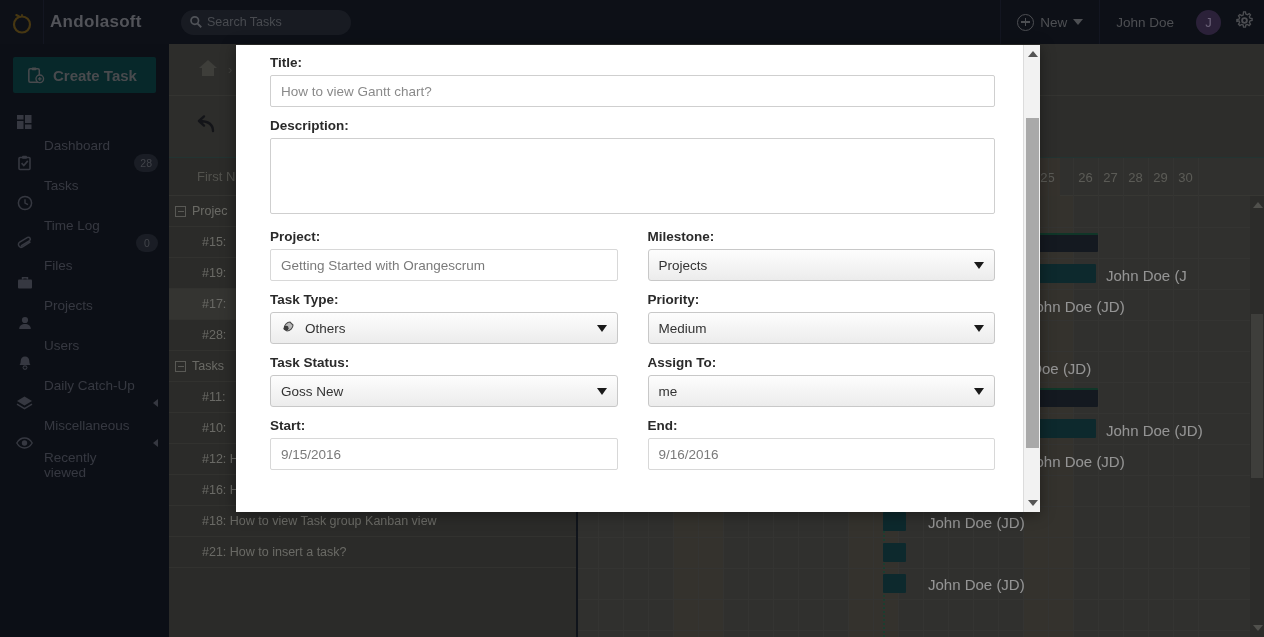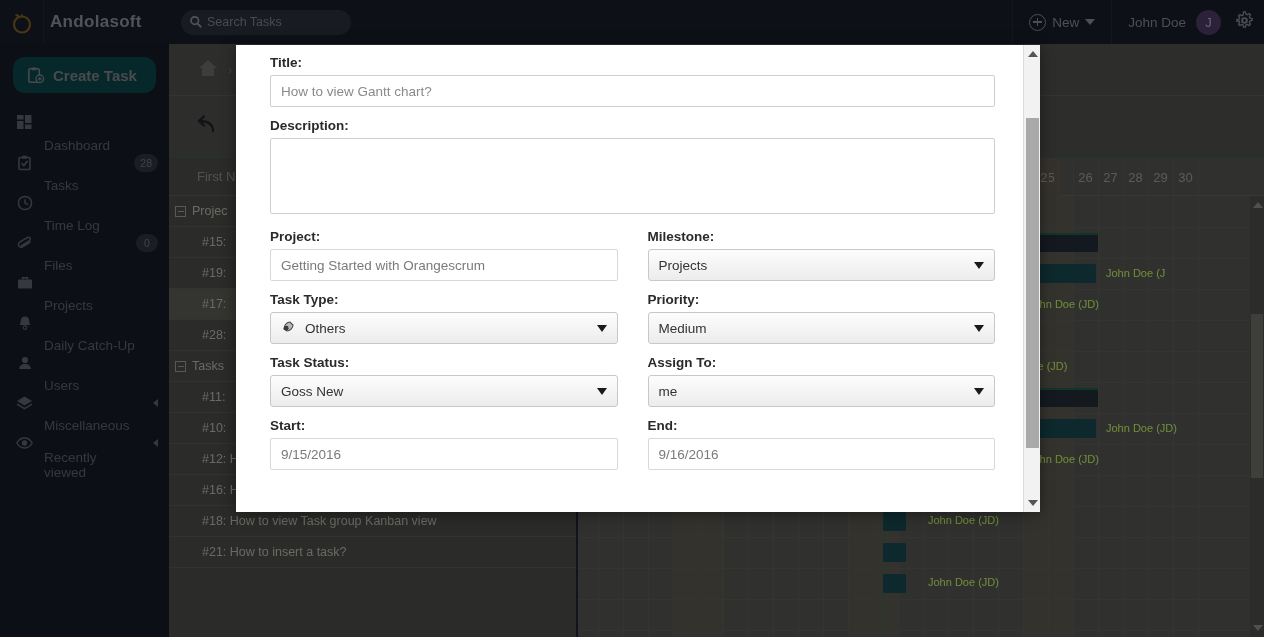--- a/index.html
+++ b/index.html
@@ -48,36 +48,36 @@
   }
   .circle-plus::before, .circle-plus::after {
     content: ""; position: absolute; background: #85888f;
   }
   .circle-plus::before { left: 3.3px; right: 3.3px; top: 6.7px; height: 1.6px; }
   .circle-plus::after { top: 3.3px; bottom: 3.3px; left: 6.7px; width: 1.6px; }
   .caret-dn {
     width: 0; height: 0; border-left: 5px solid transparent; border-right: 5px solid transparent;
     border-top: 6px solid #85888f;
   }
-  .user-name { color: #84878e; font-size: 13.5px; padding: 0 10px 0 16px; }
+  .user-name { color: #84878e; font-size: 13.5px; padding: 0 22px 0 16px; }
   .avatar {
     width: 25px; height: 25px; border-radius: 50%; background: #4b3a63;
     color: #b9a9cf; font-size: 13px; display: flex; align-items: center; justify-content: center;
   }
   .gear-wrap { padding: 0 10px 0 14px; }
 
   
   .sidebar {
     position: absolute; top: 44px; left: 0; width: 169px; height: 593px;
     background: #161b26;
   }
   .create-task {
     margin: 13px 13px 10px 13px; height: 36px; background: #0d4549;
     display: flex; align-items: center; gap: 8px; padding-left: 13px;
-    color: #7d8086; font-size: 15px; font-weight: bold; border-radius: 12px;
+    color: #7d8086; font-size: 15px; font-weight: bold; border-radius: 2px;
   }
   .nav-item {
     display: flex; align-items: center; height: 40px; padding: 0 11px 0 16px;
     color: #5d6170; font-size: 13.5px; gap: 11px;
   }
   .nav-ico { width: 17px; height: 17px; flex: 0 0 17px; display:flex; align-items:center; justify-content:center;}
   .nav-lbl { flex: 1 1 auto; margin-top: 44px; }
   .badge {
     min-width: 22px; height: 18px; border-radius: 9px; background: #2d3340;
     color: #70747f; font-size: 10.5px; display: flex; align-items: center;
@@ -141,21 +141,21 @@
   }
   .day-cell.wknd { background: #5c564e; }
   .vline { position: absolute; top: 0; bottom: 0; width: 1px; background: #5b5b56; }
   .wkband { position: absolute; top: 38px; bottom: 0; width: 25px; background: #5b564e; }
   .hline { position: absolute; left: 0; right: 0; height: 1px; background: #5b5b56; }
   .bar {
     position: absolute; height: 19px; background: #17484f; border-radius: 1px;
   }
   .bar.done { background: #232c38; border-top: 2px solid #1d5e46; }
   .bar-lbl {
-    position: absolute; color: #bef264; font-size: 11px; white-space: nowrap;
+    position: absolute; color: #ffffff; font-size: 15px; white-space: nowrap;
   }
   .dep-line { position: absolute; background: #474273; }
   .today-line {
     position: absolute; top: 38px; bottom: 0; width: 0;
     border-left: 2px dotted #2f6b53;
   }
   .vscroll-track {
     position: absolute; right: 0; top: 38px; bottom: 0; width: 14px; background: #4d4d49;
   }
   .vscroll-thumb {
@@ -330,36 +330,36 @@
             <rect x="1" y="4.6" width="14" height="9" rx="1" fill="#5d6170"></rect>
             <path d="M5.6 4.4V2.8h4.8v1.6" fill="none" stroke="#5d6170" stroke-width="1.6"></path>
           </svg>
         </span>
         <span class="nav-lbl">Projects</span>
       </div>
 
       <div class="nav-item">
         <span class="nav-ico">
           <svg width="16" height="16" viewBox="0 0 16 16">
+            <circle cx="8" cy="5" r="3.1" fill="#5d6170"></circle>
+            <path d="M2.2 14c0-3.3 2.6-5 5.8-5s5.8 1.7 5.8 5z" fill="#5d6170"></path>
+          </svg>
+        </span>
+        <span class="nav-lbl">Users</span>
+      </div>
+
+      <div class="nav-item">
+        <span class="nav-ico">
+          <svg width="16" height="16" viewBox="0 0 16 16">
             <path d="M8 1.4c-2.6 0-4.2 1.8-4.2 4.2 0 3.4-1.3 4.4-1.3 4.4h11s-1.3-1-1.3-4.4c0-2.4-1.6-4.2-4.2-4.2z" fill="#5d6170"></path>
             <circle cx="8" cy="12.6" r="2.4" fill="#5d6170"></circle>
             <path d="M8 11.2v2.8M6.6 12.6h2.8" stroke="#161b26" stroke-width="1"></path>
           </svg>
         </span>
         <span class="nav-lbl">Daily Catch-Up</span>
-      </div>
-
-      <div class="nav-item">
-        <span class="nav-ico">
-          <svg width="16" height="16" viewBox="0 0 16 16">
-            <circle cx="8" cy="5" r="3.1" fill="#5d6170"></circle>
-            <path d="M2.2 14c0-3.3 2.6-5 5.8-5s5.8 1.7 5.8 5z" fill="#5d6170"></path>
-          </svg>
-        </span>
-        <span class="nav-lbl">Users</span>
       </div>
 
       <div class="nav-item">
         <span class="nav-ico">
           <svg width="17" height="16" viewBox="0 0 17 16">
             <path d="M8.5 1.6 L16 6 L8.5 10.4 L1 6 Z" fill="#5d6170"></path>
             <path d="M1 9.2 L8.5 13.6 L16 9.2" fill="none" stroke="#5d6170" stroke-width="1.5"></path>
           </svg>
         </span>
         <span class="nav-lbl">Miscellaneous</span>

